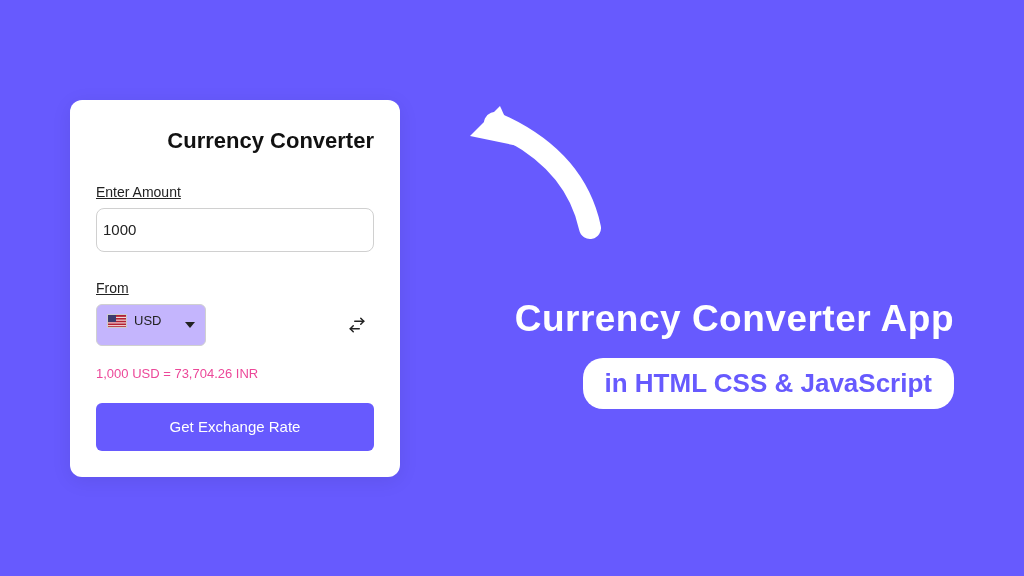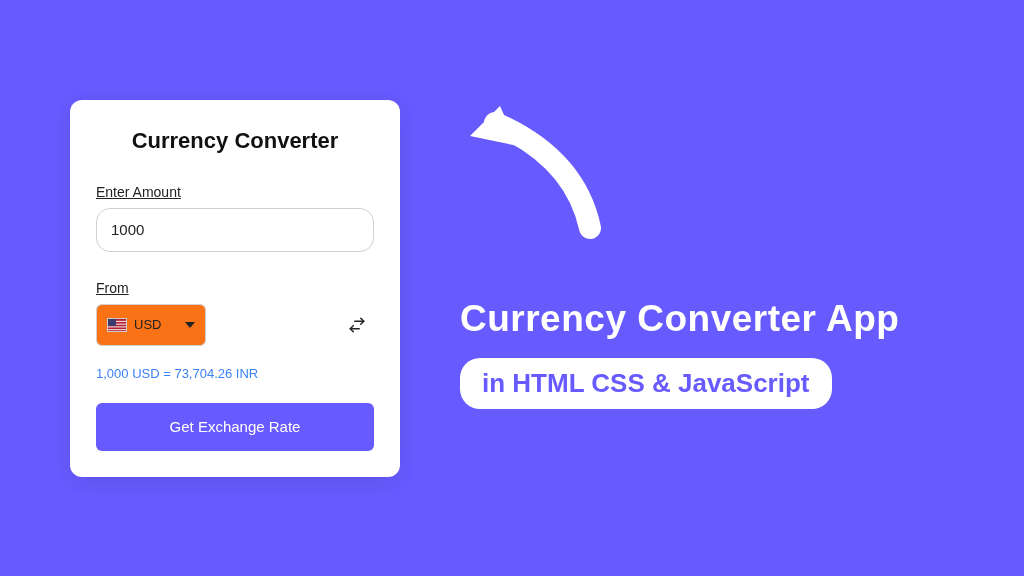--- a/index.html
+++ b/index.html
@@ -13,61 +13,61 @@
       overflow: hidden;
     }
     .card {
       background: #fff;
       border-radius: 12px;
       width: 330px;
       padding: 28px 26px 26px;
       box-shadow: 0 4px 20px rgba(0,0,0,0.08);
     }
     .card-title {
-      text-align: center;
+      text-align: right;
       font-size: 22px;
       font-weight: 700;
       color: #111;
       margin-bottom: 30px;
     }
     .field-label {
       font-size: 14px;
       color: #222;
       margin-bottom: 8px;
       text-decoration: underline;
     }
     .amount-input {
       width: 100%;
       height: 44px;
       border: 1px solid #d0d0d0;
-      border-radius: 14px;
-      padding: 0 14px;
+      border-radius: 8px;
+      padding: 0 6px;
       font-size: 15px;
       color: #222;
       outline: none;
     }
     .row {
       display: flex;
       align-items: flex-end;
       justify-content: space-between;
       margin-top: 28px;
       gap: 10px;
     }
     .col { flex: 1; }
     .col.small { flex: 0 0 110px; max-width: 110px; }
     .select-box {
       display: flex;
-      align-items: center;
+      align-items: flex-end;
       border: 1px solid #d0d0d0;
       border-radius: 6px;
       height: 42px;
-      padding: 4px 10px;
+      padding: 17px 10px;
       gap: 7px;
       cursor: pointer;
-      background: #f97316;
+      background: #c4b5fd;
     }
     .flag {
       width: 20px;
       height: 14px;
       display: inline-block;
       border: 0.5px solid #ccc;
       flex-shrink: 0;
     }
     .flag-us {
       background: linear-gradient(#b22234 50%, #fff 50%);
@@ -109,40 +109,40 @@
       display: flex;
       align-items: center;
       justify-content: center;
       height: 42px;
       width: 34px;
       cursor: pointer;
     }
     .result-text {
       margin-top: 20px;
       font-size: 13px;
-      color: #3b82f6;
+      color: #ec4899;
     }
     .get-btn {
       width: 100%;
       margin-top: 22px;
       height: 48px;
       background: #675afe;
       border: none;
       border-radius: 6px;
       color: #fff;
       font-size: 15px;
       font-weight: 500;
       cursor: pointer;
       text-align: center;
     }
     .right {
       flex: 1;
       display: flex;
       flex-direction: column;
-      align-items: flex-start;
+      align-items: flex-end;
       padding-left: 60px;
       position: relative;
     }
     .arrow-svg {
       position: absolute;
       top: -100px;
       left: 40px;
     }
     .headline {
       font-size: 37px;

